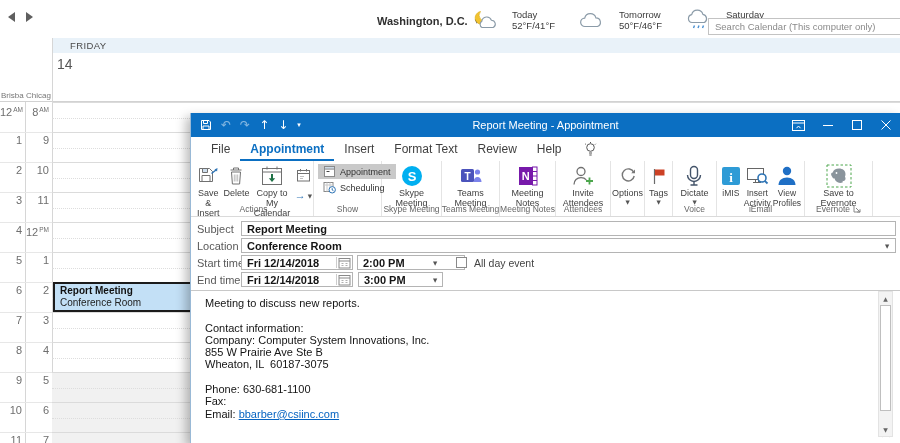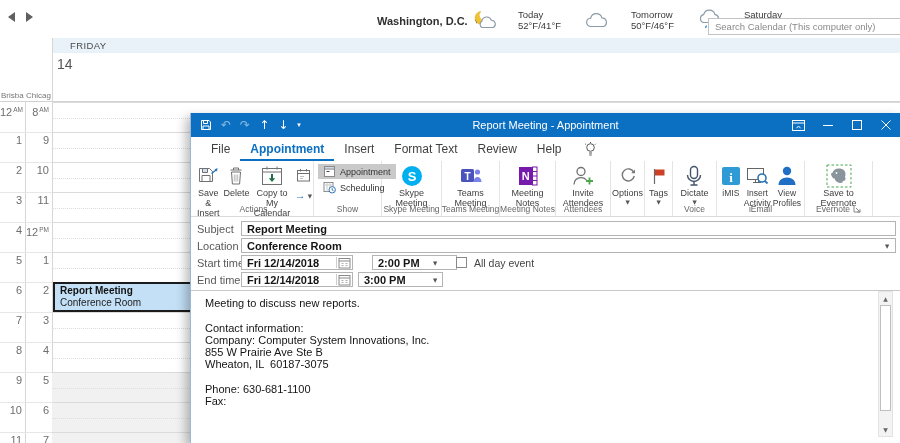--- a/index.html
+++ b/index.html
@@ -8,21 +8,21 @@
 
   
   .nav-arrows{position:absolute;left:8px;top:12px;display:flex;gap:11px}
   .arr{width:0;height:0;border-top:5px solid transparent;border-bottom:5px solid transparent;cursor:pointer}
   .arr-l{border-right:7px solid #5f5f5f}
   .arr-r{border-left:7px solid #5f5f5f}
   .cal-title{position:absolute;left:49px;top:6px;font-size:16px;color:#3c3c3c}
   .wx-loc{position:absolute;left:377px;top:15px;font-size:11px;font-weight:bold;color:#2f2f2f;display:flex;align-items:center;gap:7px}
   .caret{font-family:"DejaVu Sans",sans-serif;font-size:5.5px;color:#555;line-height:6px}
   .wx-days{position:absolute;left:471px;top:7px;display:flex;gap:23px}
-  .wday{display:flex;gap:20px;align-items:center;cursor:pointer}
+  .wday{display:flex;gap:14px;align-items:center;cursor:pointer}
   .wicon{width:27px;display:flex;align-items:center}
   .wl,.wt{font-size:9.5px;color:#3a3a3a;line-height:11px;white-space:nowrap}
   .search-box{position:absolute;left:708px;top:16px;width:216px;height:17px}
   .search-box input{width:100%;height:100%;border:1px solid #C3C3C3;font-size:9.5px;padding:0 6px;color:#222;font-family:"Liberation Sans",sans-serif;outline:none}
   .search-box input::placeholder{color:#8a8a8a}
 
   
   .day-band{position:absolute;left:52px;top:38px;right:0;height:15px;background:#E9F2F9;font-size:9.5px;line-height:15px;color:#4a4a4a;letter-spacing:.4px;padding-left:18px}
   .day-num{position:absolute;left:57px;top:56px;font-size:14px;color:#555}
   .tzcity{position:absolute;top:91px;font-size:8px;color:#777;overflow:hidden;white-space:nowrap;height:10px}
@@ -565,21 +565,21 @@
     <div class="finput" style="left:50px;top:142px;width:112px">
       <span>Fri 12/14/2018</span>
       <span class="dp" id="dp1">
           <svg width="13" height="12" viewBox="0 0 13 12">
             <rect x="1" y="1.5" width="11" height="9.5" fill="#fff" stroke="#8a8a8a"></rect>
             <path d="M1 4h11" stroke="#8a8a8a"></path>
             <path d="M3.5 6.5h2M7.5 6.5h2M3.5 8.5h2M7.5 8.5h2" stroke="#b0b0b0"></path>
           </svg>
         </span>
     </div>
-    <div class="finput" style="left:181px;top:142px;width:85px">
+    <div class="finput" style="left:166px;top:142px;width:108px">
       <span>2:00 PM</span>
     </div>
     <span class="caret combo-caret" style="left:242px;top:147px">▼</span>
     <span class="cb" style="left:265px;top:144px"></span>
     <span class="cbl" style="left:283px;top:144px">All day event</span>
 
     <div class="flabel" style="top:161px">End time</div>
     <div class="finput" style="left:50px;top:159px;width:112px">
       <span>Fri 12/14/2018</span>
       <span class="dp" id="dp2">
@@ -599,20 +599,21 @@
       <div id="body-lines">
           <div class="bline">Meeting to discuss new reports.</div>
           <div class="bline">&nbsp;</div>
           <div class="bline">Contact information:</div>
           <div class="bline">Company: Computer System Innovations, Inc.</div>
           <div class="bline">855 W Prairie Ave Ste B</div>
           <div class="bline">Wheaton, IL  60187-3075</div>
           <div class="bline">&nbsp;</div>
           <div class="bline">Phone: 630-681-1100</div>
           <div class="bline">Fax:</div>
+          <div class="bline"><span>Email: </span><a class="blink" href="#">bbarber@csiinc.com</a></div>
         </div>
     </div>
     <div class="sbar">
       <div class="sb-btn sb-up">▲</div>
       <div class="sb-thumb"></div>
       <div class="sb-btn sb-dn">▼</div>
     </div>
   </div>
 </div>
 

